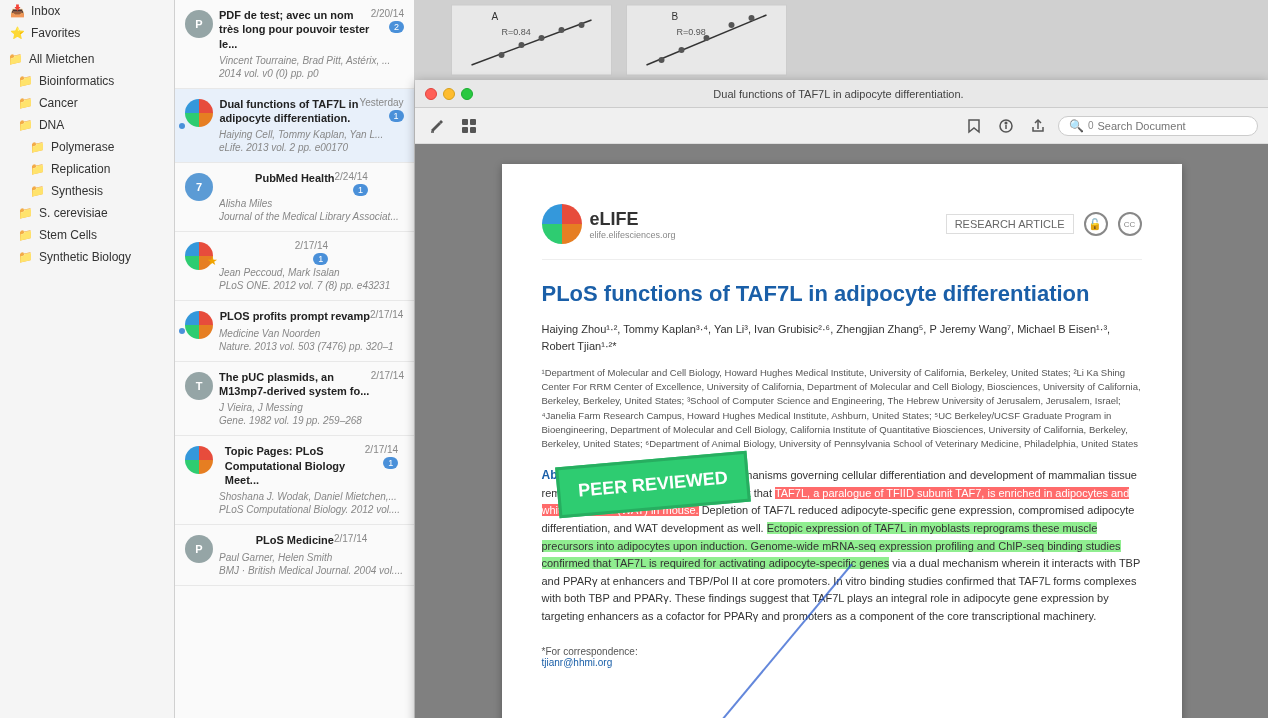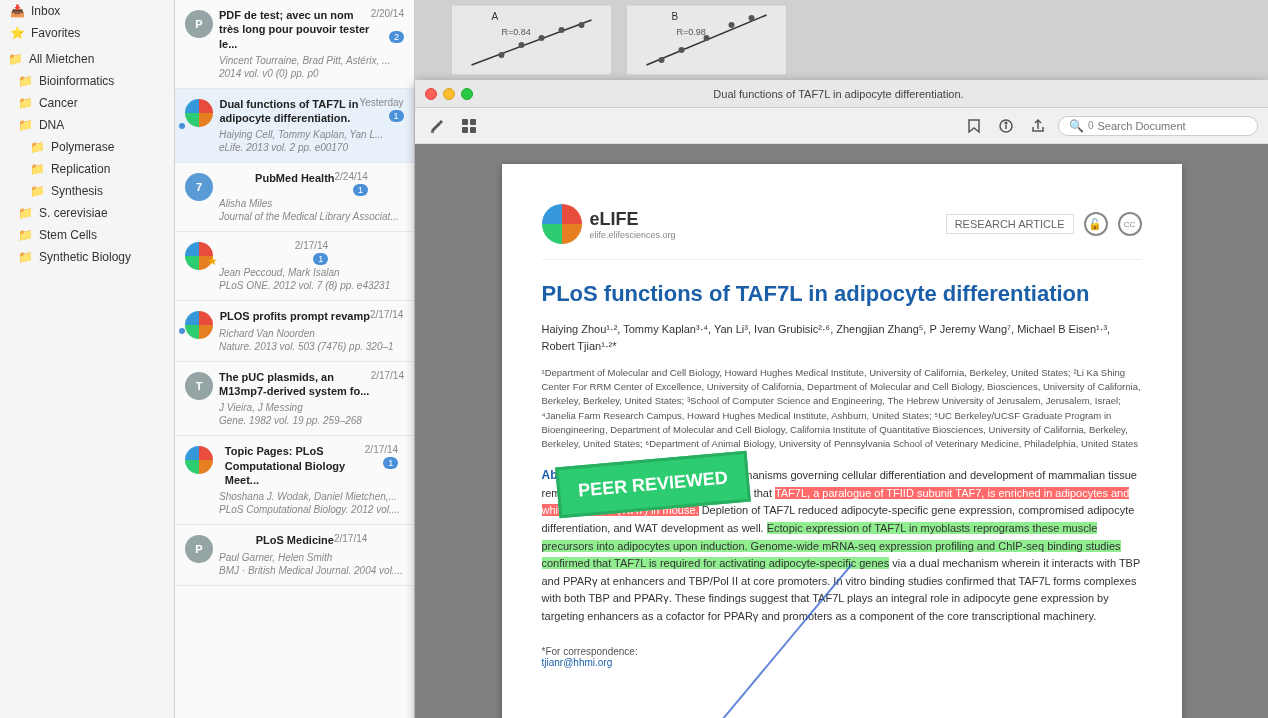--- a/index.html
+++ b/index.html
@@ -122,21 +122,21 @@
 </div>
 
 <div class="article-list">
 
   <div class="article-item">
     <div class="article-header">
       <div class="article-avatar avatar-gray">P</div>
       <div class="article-content">
         <div class="article-top-row">
           <div class="article-title" style="max-width:155px;font-size:11px;">PDF de test; avec un nom très long pour pouvoir tester le...</div>
-          <div style="display:flex;flex-direction:column;align-items:flex-end;gap:12px;">
+          <div style="display:flex;flex-direction:column;align-items:flex-end;gap:2px;">
             <span class="article-date">2/20/14</span>
             <span class="badge">2</span>
           </div>
         </div>
         <div class="article-meta">Vincent Tourraine, Brad Pitt, Astérix, ...</div>
         <div class="article-meta">2014 vol. v0 (0) pp. p0</div>
       </div>
     </div>
   </div>
 
@@ -194,21 +194,21 @@
 
   <div class="article-item" style="position:relative;">
     <div style="position:absolute;left:4px;top:50%;transform:translateY(-50%);width:6px;height:6px;border-radius:50%;background:#4a90d9;"></div>
     <div class="article-header">
       <div class="article-avatar avatar-blue" style="background:conic-gradient(#e74c3c 0deg 90deg, #e67e22 90deg 180deg, #2ecc71 180deg 270deg, #3498db 270deg 360deg);"></div>
       <div class="article-content">
         <div class="article-top-row">
           <div class="article-title" style="max-width:155px;font-size:11px;">PLOS profits prompt revamp</div>
           <span class="article-date">2/17/14</span>
         </div>
-        <div class="article-meta">Richard Van Noorden</div>
+        <div class="article-meta">Medicine Van Noorden</div>
         <div class="article-meta">Nature. 2013 vol. 503 (7476) pp. 320–1</div>
       </div>
     </div>
   </div>
 
   <div class="article-item">
     <div class="article-header">
       <div class="article-avatar avatar-gray">T</div>
       <div class="article-content">
         <div class="article-top-row">

